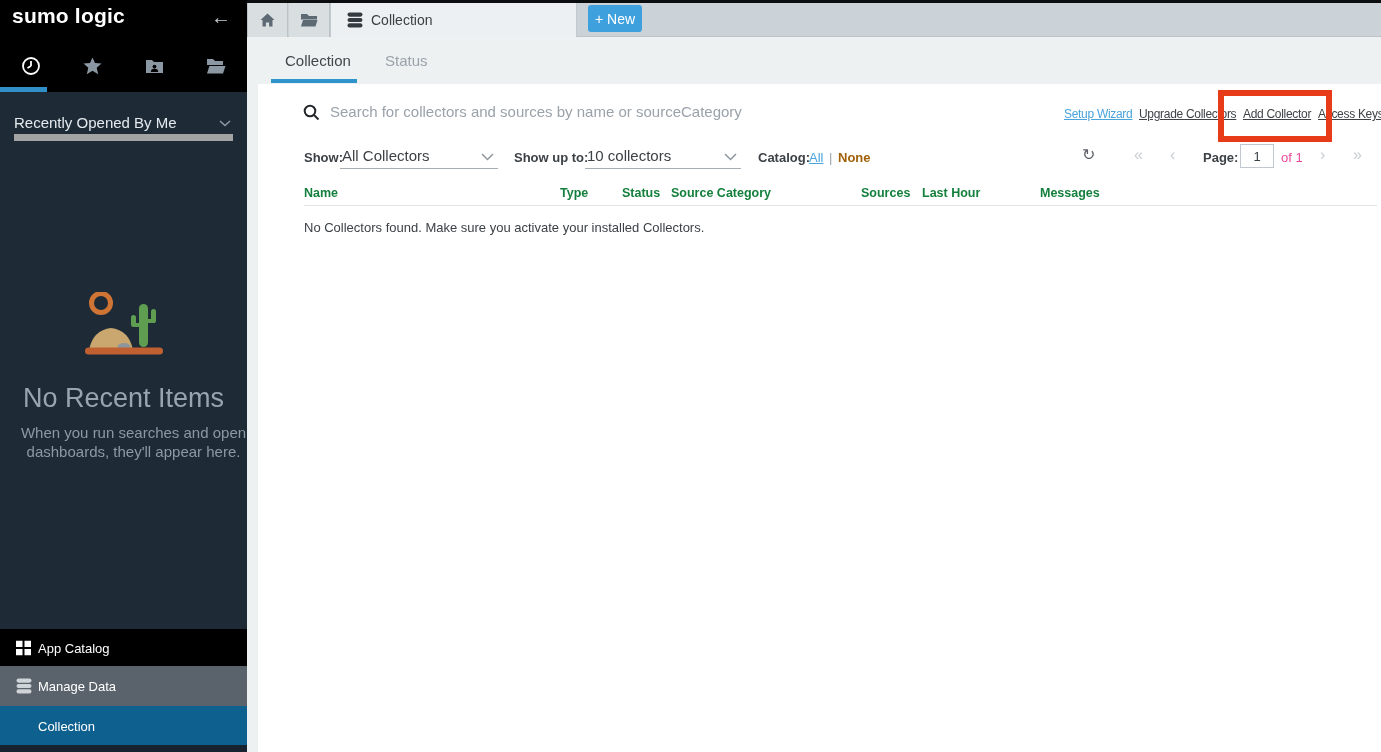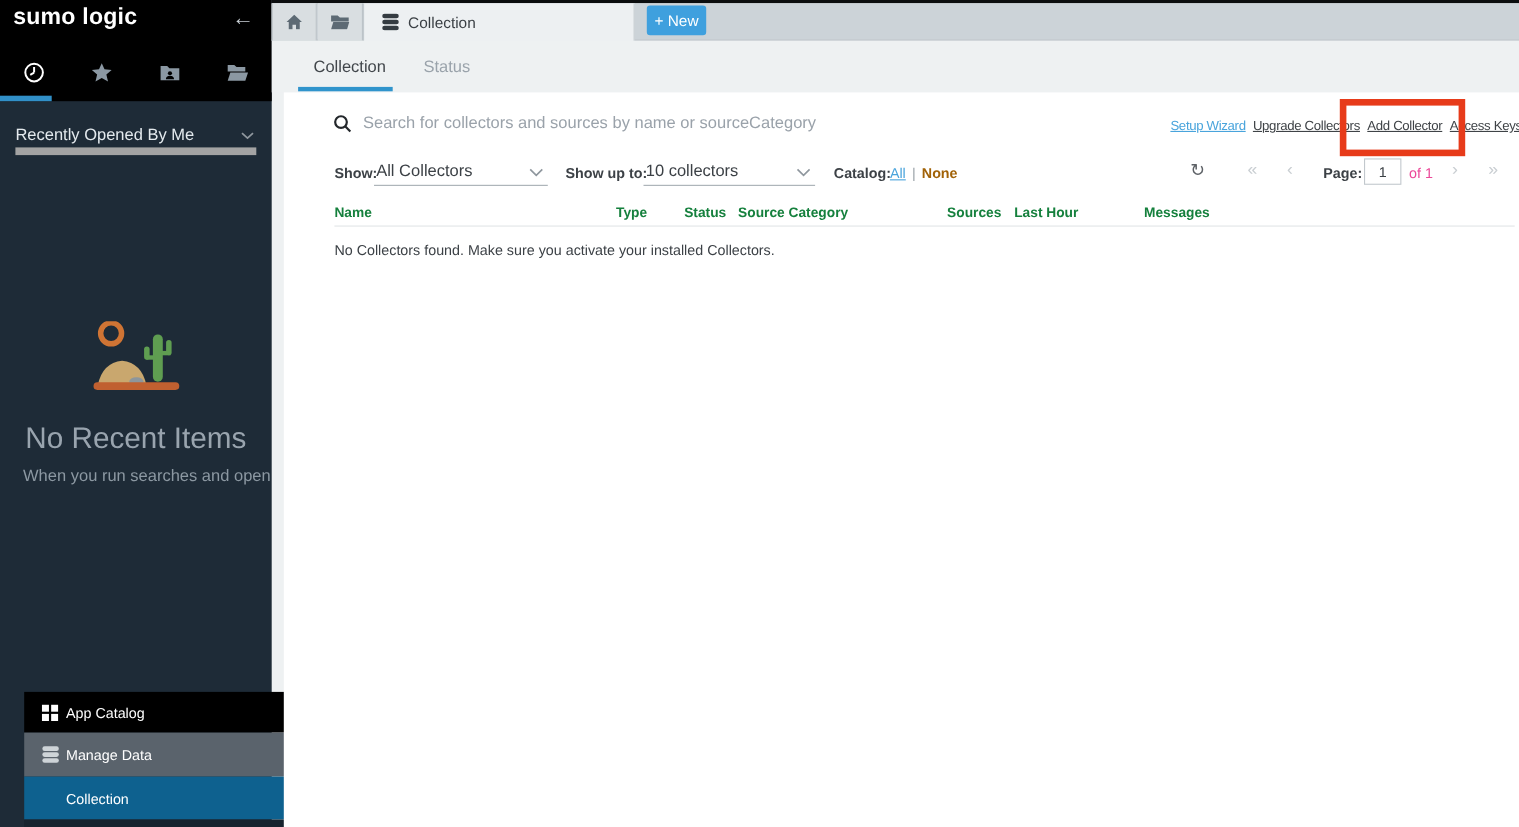--- a/index.html
+++ b/index.html
@@ -16,21 +16,21 @@
   .active-bar { position:absolute; left:0; top:87px; width:47px; height:5px; background:#3190c8; }
 
   .recent-select { position:absolute; left:14px; top:108px; width:219px; height:33px; border-bottom:7px solid #a3a3a3; color:#e4eaee; font-size:15px; cursor:pointer; }
   .recent-select .lbl { position:absolute; left:0; top:6px; }
   .recent-select .chev { position:absolute; right:2px; top:12px; }
 
   .illustration { position:absolute; left:82px; top:292px; }
   .empty-title { position:absolute; left:0; top:383px; width:247px; text-align:center; color:#99a4ae; font-size:27px; font-weight:400; }
   .empty-text { position:absolute; left:0; top:423px; width:247px; text-align:center; color:#8c98a2; font-size:15px; line-height:19px;padding-left:20px; }
 
-  .sb-menu { position:absolute; left:0; top:629px; width:247px;margin-left:22px; }
+  .sb-menu { position:absolute; left:0; top:629px; width:247px; }
   .menu-row { position:relative; width:247px; color:#fff; font-size:13px; cursor:pointer; }
   .menu-row .mi { position:absolute; left:16px; top:50%; transform:translateY(-50%); display:flex; }
   .menu-row .ml { position:absolute; left:38px; top:50%; transform:translateY(-50%); }
   .row-appcatalog { height:37px; background:#000; }
   .row-managedata { height:40px; background:#5a636c; }
   .row-collection { height:39px; background:#0e618f; }
   .row-bottomfill { height:7px; background:#17242f; }
 
   
   .main { position:absolute; left:247px; top:0; width:1134px; height:752px; }
@@ -163,20 +163,21 @@
         <rect x="69" y="17" width="5" height="14" rx="2.5" fill="#5f9e51"></rect>
         <rect x="65" y="27" width="8" height="4" fill="#5f9e51"></rect>
         <path d="M7,58 Q11,38 29,36 Q47,38 51,58 Z" fill="#c9a76e"></path>
         <ellipse cx="42" cy="55" rx="6.5" ry="4" fill="#8d969c"></ellipse>
         <rect x="3" y="55.5" width="78" height="7" rx="3.5" fill="#c06030"></rect>
       </svg>
     </div>
     <div class="empty-title">No Recent Items</div>
     <div class="empty-text">
       <div>When you run searches and open</div>
+      <div>dashboards, they'll appear here.</div>
     </div>
 
     <nav class="sb-menu">
       <div class="menu-row row-appcatalog">
         <span class="mi">
           <svg width="15" height="15" viewBox="0 0 15 15">
               <rect x="0" y="0" width="6.5" height="6.5" fill="#fff"></rect>
               <rect x="8.5" y="0" width="6.5" height="6.5" fill="#fff"></rect>
               <rect x="0" y="8.5" width="6.5" height="6.5" fill="#fff"></rect>
               <rect x="8.5" y="8.5" width="6.5" height="6.5" fill="#fff"></rect>

